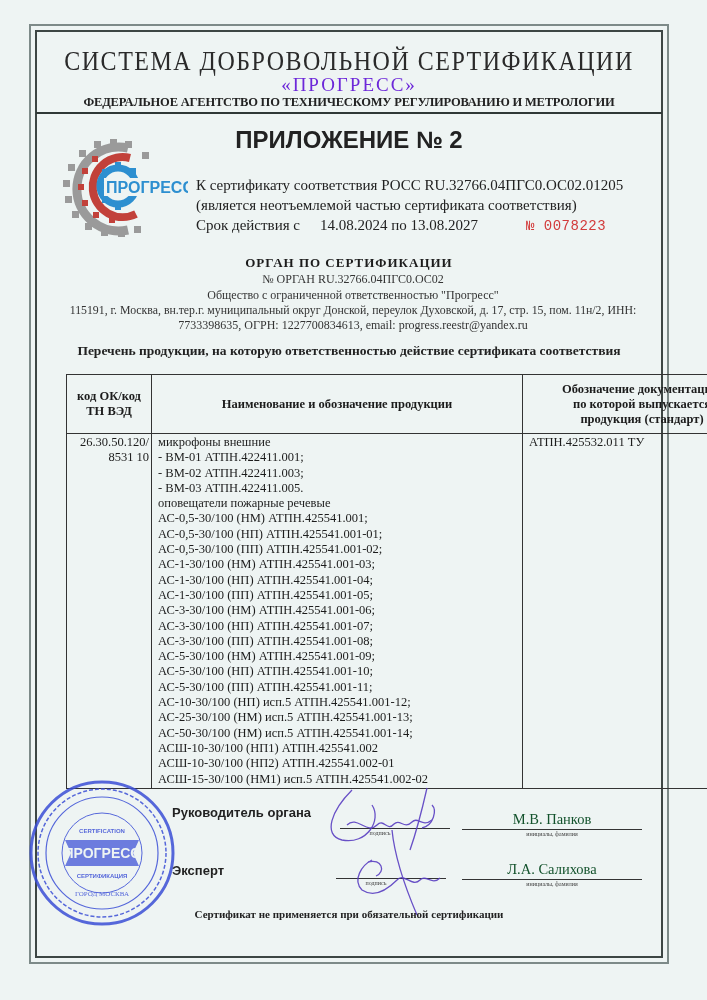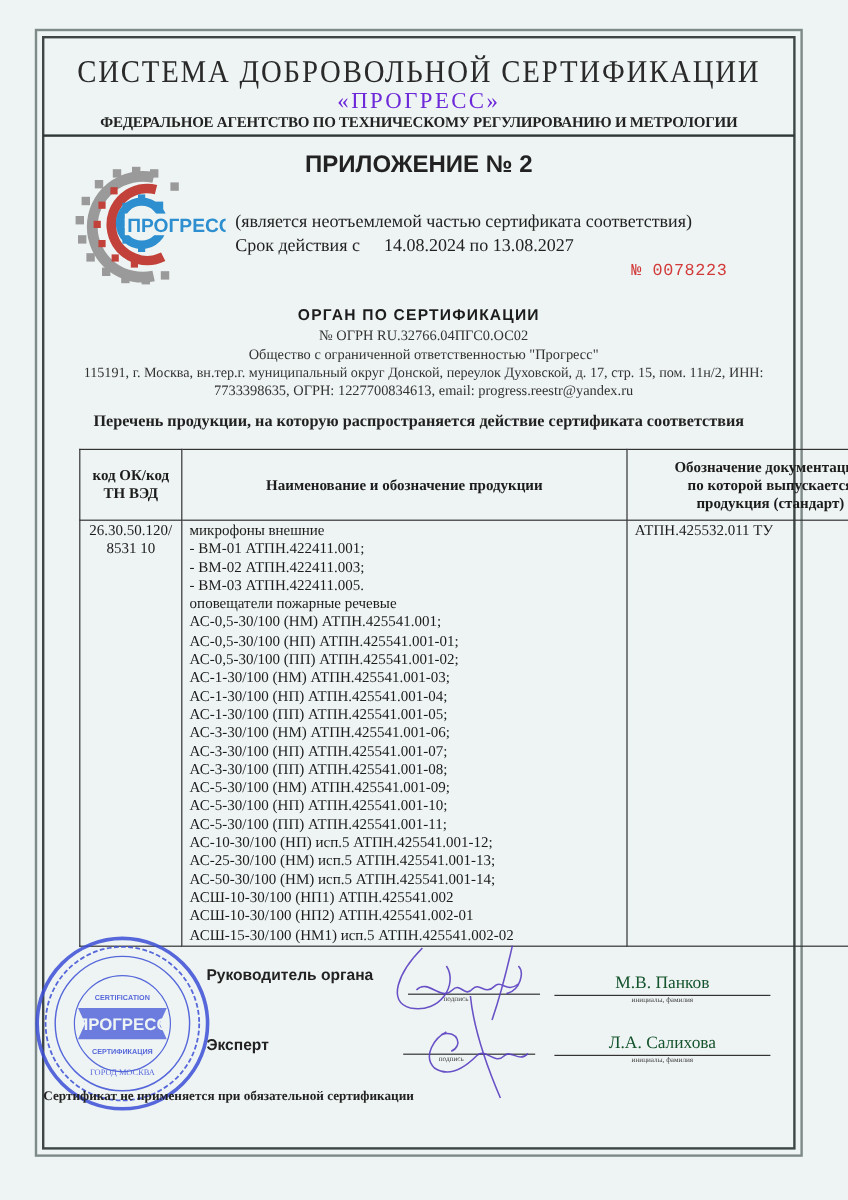--- a/index.html
+++ b/index.html
@@ -28,60 +28,60 @@
     font-size: 19px; letter-spacing: 2px; color: #6d28d9; text-align: center;
   }
   .agency {
     left: 36px; width: 626px; top: 95px;
     font-size: 12.5px; font-weight: bold; color: #222; text-align: center; letter-spacing: -0.2px;
   }
   .hr-top { left: 36px; width: 626px; top: 112px; height: 0; border-top: 2px solid #2f3836; }
   .appendix {
     left: 36px; width: 626px; top: 126px;
     font-family: "Liberation Sans", "DejaVu Sans", sans-serif;
-    font-size: 20px; font-weight: bold; text-align: center; color: #222;
+    font-size: 24px; font-weight: bold; text-align: center; color: #222;
   }
   .logo { left: 58px; top: 138px; width: 130px; height: 100px; }
   .cert-lines { left: 196px; top: 175px; font-size: 15px; line-height: 20px; color: #222; }
   .cert-lines div { white-space: nowrap; }
   .validity-dates { margin-left: 20px; }
   .serial {
     left: 526px; top: 218px; font-family: "Liberation Mono", monospace;
     font-size: 14px; color: #d23a3a; letter-spacing: 0.5px;
   }
   .org-title {
     left: 36px; width: 626px; top: 255px;
-    font-family: Liberation Sans, sans-serif; font-size: 13px; font-weight: bold;
+    font-family: Liberation Serif, serif; font-size: 13px; font-weight: bold;
     letter-spacing: 1px; text-align: center;
   }
   .org-line { left: 60px; width: 586px; text-align: center; font-size: 12px; color: #333; }
   .list-title {
     left: 36px; width: 626px; top: 343px; text-align: center;
     font-size: 13.5px; font-weight: bold; color: #222;
   }
   table.products {
     position: absolute; left: 66px; top: 374px; width: 664px;
     border-collapse: collapse; font-size: 12.5px;
   }
   table.products th, table.products td { border: 1px solid #333; vertical-align: top; }
   table.products th {
     font-weight: bold; font-size: 12.5px; text-align: center; vertical-align: middle;
     height: 58px; padding: 0 2px; line-height: 15px;
   }
   table.products td { padding: 1px 6px; line-height: 15.3px; }
-  td.code { width: 70px; text-align: center; padding: 1px 2px !important; margin-left: 22px; }
+  td.code { width: 70px; text-align: right; padding: 1px 2px !important; margin-left: 22px; }
   td.std { width: 162px; }
   .sig-label {
     font-family: "Liberation Sans", sans-serif; font-weight: bold; font-size: 13px; color: #222;
   }
   .sig-line { border-top: 1px solid #333; height: 0; }
   .tiny { font-size: 6px; color: #444; text-align: center; }
   .sig-name { font-size: 14.5px; color: #14532d; text-align: center; }
   .disclaimer {
-    left: 36px; width: 626px; top: 908px; text-align: left;
+    left: 36px; width: 626px; top: 908px; text-align: center;
     font-size: 11px; font-weight: bold; color: #222;
   }
   .stamp { left: 27px; top: 778px; width: 150px; height: 150px; opacity: 0.85; }
   .sig { opacity: 0.9; }
 </style>
 </head>
 <body>
 
 <div class="frame-outer"></div>
 <div class="frame-inner"></div>
@@ -134,34 +134,35 @@
         <rect x="44" y="31" width="6" height="6"></rect>
       <rect x="44" y="59" width="6" height="6"></rect>
         <rect x="72" y="30" width="6" height="6"></rect>
     </g>
     <rect x="46" y="40" width="84" height="18" fill="#eef4f3"></rect>
     <text x="48" y="55" font-family="Liberation Sans, sans-serif" font-size="16" font-weight="bold" fill="#2d8fd0">ПРОГРЕСС</text>
   </svg>
 </div>
 
 <div class="abs cert-lines">
+  <div>К сертификату соответствия РОСС RU.32766.04ПГС0.ОС02.01205</div>
   <div>(является неотъемлемой частью сертификата соответствия)</div>
   <div>
     <span>Срок действия с</span><span class="validity-dates">14.08.2024 по 13.08.2027</span>
   </div>
 </div>
 <div class="abs serial">№ 0078223</div>
 
 <div class="abs org-title">ОРГАН ПО СЕРТИФИКАЦИИ</div>
-<div class="abs org-line" style="top:272px;">№ ОГРН RU.32766.04ПГС0.ОС02</div>
+<div class="abs org-line" style="top:272px;">№ ОРГАН RU.32766.04ПГС0.ОС02</div>
 <div class="abs org-line" style="top:288px;">Общество с ограниченной ответственностью "Прогресс"</div>
 <div class="abs org-line" style="top:303px; left:40px; width:626px; font-size:11.8px;">115191, г. Москва, вн.тер.г. муниципальный округ Донской, переулок Духовской, д. 17, стр. 15, пом. 11н/2, ИНН:</div>
 <div class="abs org-line" style="top:318px;">7733398635, ОГРН: 1227700834613, email: progress.reestr@yandex.ru</div>
 
-<div class="abs list-title">Перечень продукции, на которую распространяется действие сертификата соответствия</div>
+<div class="abs list-title">Перечень продукции, на которую ответственностью действие сертификата соответствия</div>
 
 <table class="products">
   <thead>
     <tr>
       <th style="width:80px;">код ОК/код ТН ВЭД</th>
       <th>Наименование и обозначение продукции</th>
       <th style="width:170px;padding-left:34px;">Обозначение документации, по которой выпускается продукция (стандарт)</th>
     </tr>
   </thead>
   <tbody>

